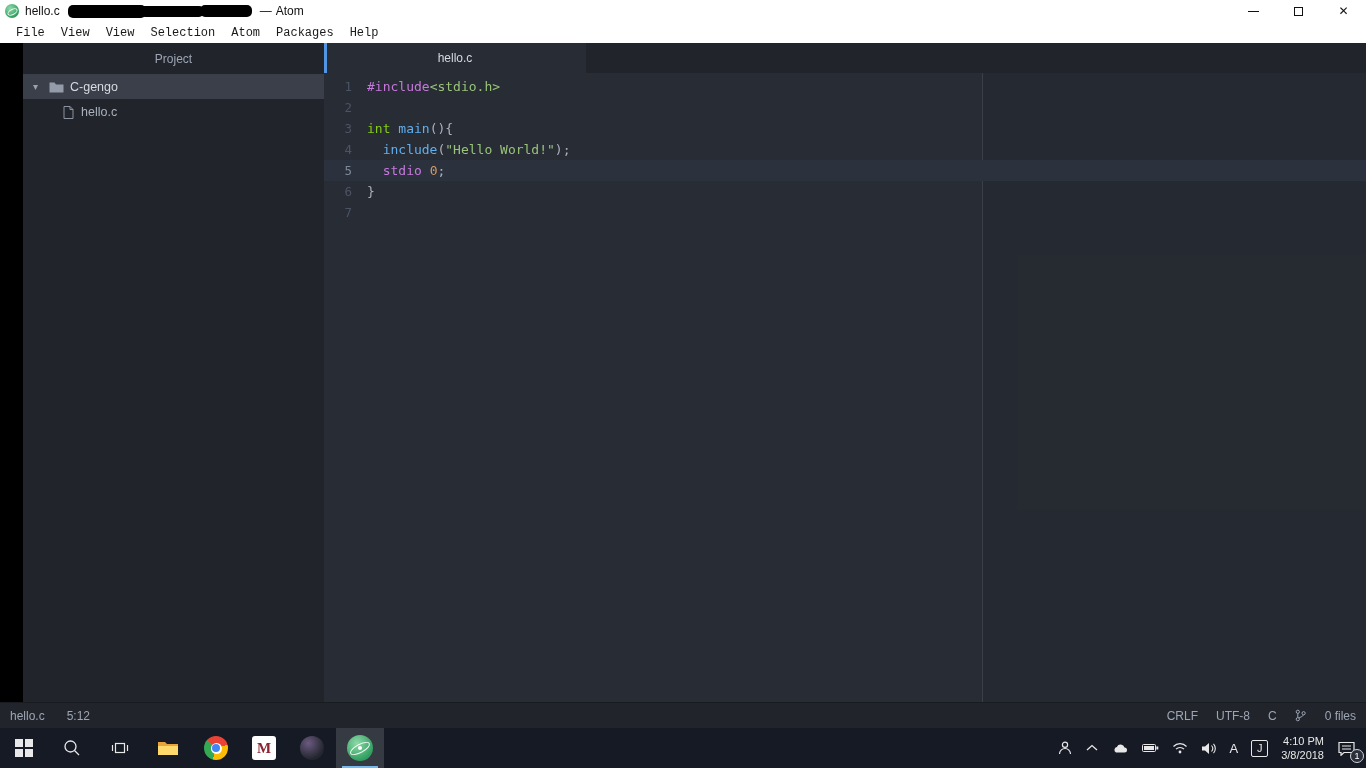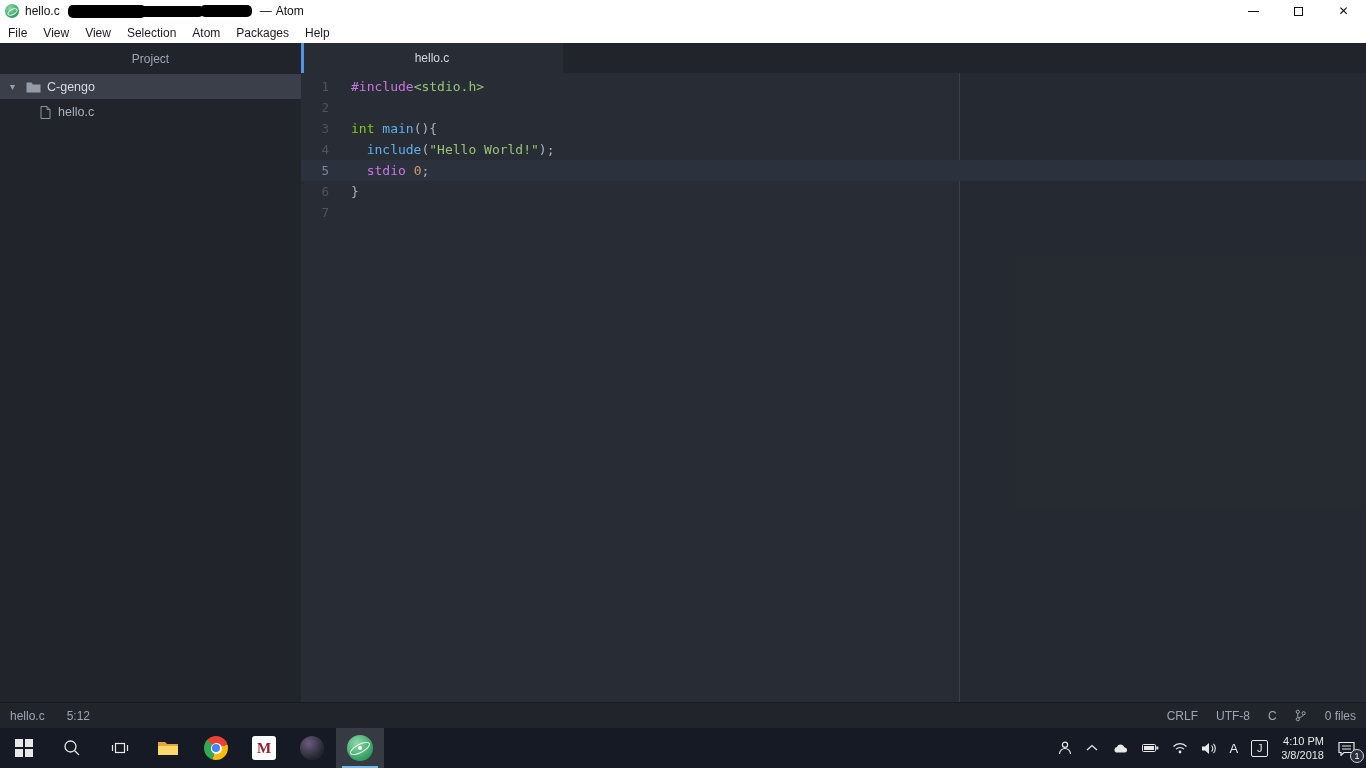--- a/index.html
+++ b/index.html
@@ -18,45 +18,45 @@
   .redact-bar.r1 { width:78px; height:13px; }
   .redact-bar.r2 { width:64px; height:11px; margin-left:-6px; }
   .redact-bar.r3 { width:52px; height:12px; margin-left:-4px; }
   .win-controls { margin-left:auto; display:flex; height:22px; }
   .win-btn { width:45px; height:22px; display:flex; align-items:center; justify-content:center; cursor:default; }
   .glyph-min { width:11px; height:1px; background:#111; }
   .glyph-max { width:9px; height:9px; border:1px solid #111; }
   .glyph-close { font-size:12px; color:#111; line-height:1; }
 
   
-  .menubar { height:21px; background:#ffffff; display:flex; align-items:center; flex:0 0 21px; }
+  .menubar { height:21px; background:#ffffff; display:flex; align-items:center; padding-left:8px; flex:0 0 21px;font-family:Liberation Mono, monospace; }
   .menu-item { font-size:12px; color:#1a1a1a; padding:0 8px; height:21px; display:flex; align-items:center; }
 
   
-  .main { flex:1; display:flex; min-height:0; }
+  .main { flex:1; display:flex; min-height:0;padding-left:23px; }
   .sidebar { width:301px; flex:0 0 301px; background:#21252b; color:#9da5b4; }
   .project-header { height:31px; display:flex; align-items:center; justify-content:center; font-size:12px; color:#9da5b4; }
   .tree-folder { height:25px; display:flex; align-items:center; gap:6px; padding-left:10px;
      background:#3a3f4a; color:#d7dae0; font-size:12.5px; }
   .tree-chevron { color:#9aa1ad; font-size:10px; width:10px; }
   .tree-file { height:26px; display:flex; align-items:center; gap:7px; padding-left:40px; color:#a9b1bd; font-size:12.5px; }
 
   .editor-pane { flex:1; background:#282c34; position:relative; display:flex; flex-direction:column; min-width:0; }
   .pane-accent { position:absolute; left:0; top:0; width:3px; height:30px; background:#5295e2; z-index:5; }
   .tabbar { height:30px; flex:0 0 30px; background:#21252b; display:flex; }
   .tab { width:262px; background:#282c34; color:#d7dae0; font-size:12px; display:flex; align-items:center; justify-content:center; }
 
   .editor { flex:1; position:relative; font-family:"DejaVu Sans Mono", monospace; font-size:13px; padding-top:3px; }
   .wrap-guide { position:absolute; left:658px; top:0; bottom:0; width:1px; background:#3b4048; }
   .beyond-guide { position:absolute; left:659px; right:0; top:0; bottom:0; background:rgba(0,0,0,0.05); }
   .code-line { display:flex; height:21px; line-height:21px; position:relative; z-index:1; }
   .code-line.active { background:#2c323d; }
   .gutter-num { flex:0 0 28px; text-align:right; color:#4b5364; font-size:12.5px; }
   .code-line.active .gutter-num { color:#7e8796; }
-  .code-text { margin-left:22px; white-space:pre; color:#abb2bf; }
+  .code-text { margin-left:15px; white-space:pre; color:#abb2bf; }
 
   
   .statusbar { height:26px; flex:0 0 26px; background:#21252b; border-top:1px solid #181b20;
      color:#9da5b4; font-size:12px; display:flex; align-items:center; padding:0 10px; }
   .sb-left { display:flex; align-items:center; gap:22px; }
   .sb-right { margin-left:auto; display:flex; align-items:center; gap:18px; }
   .sb-git { display:flex; align-items:center; gap:19px; }
 
   
   .taskbar { height:40px; flex:0 0 40px; background:#161a24; display:flex; align-items:stretch; }

